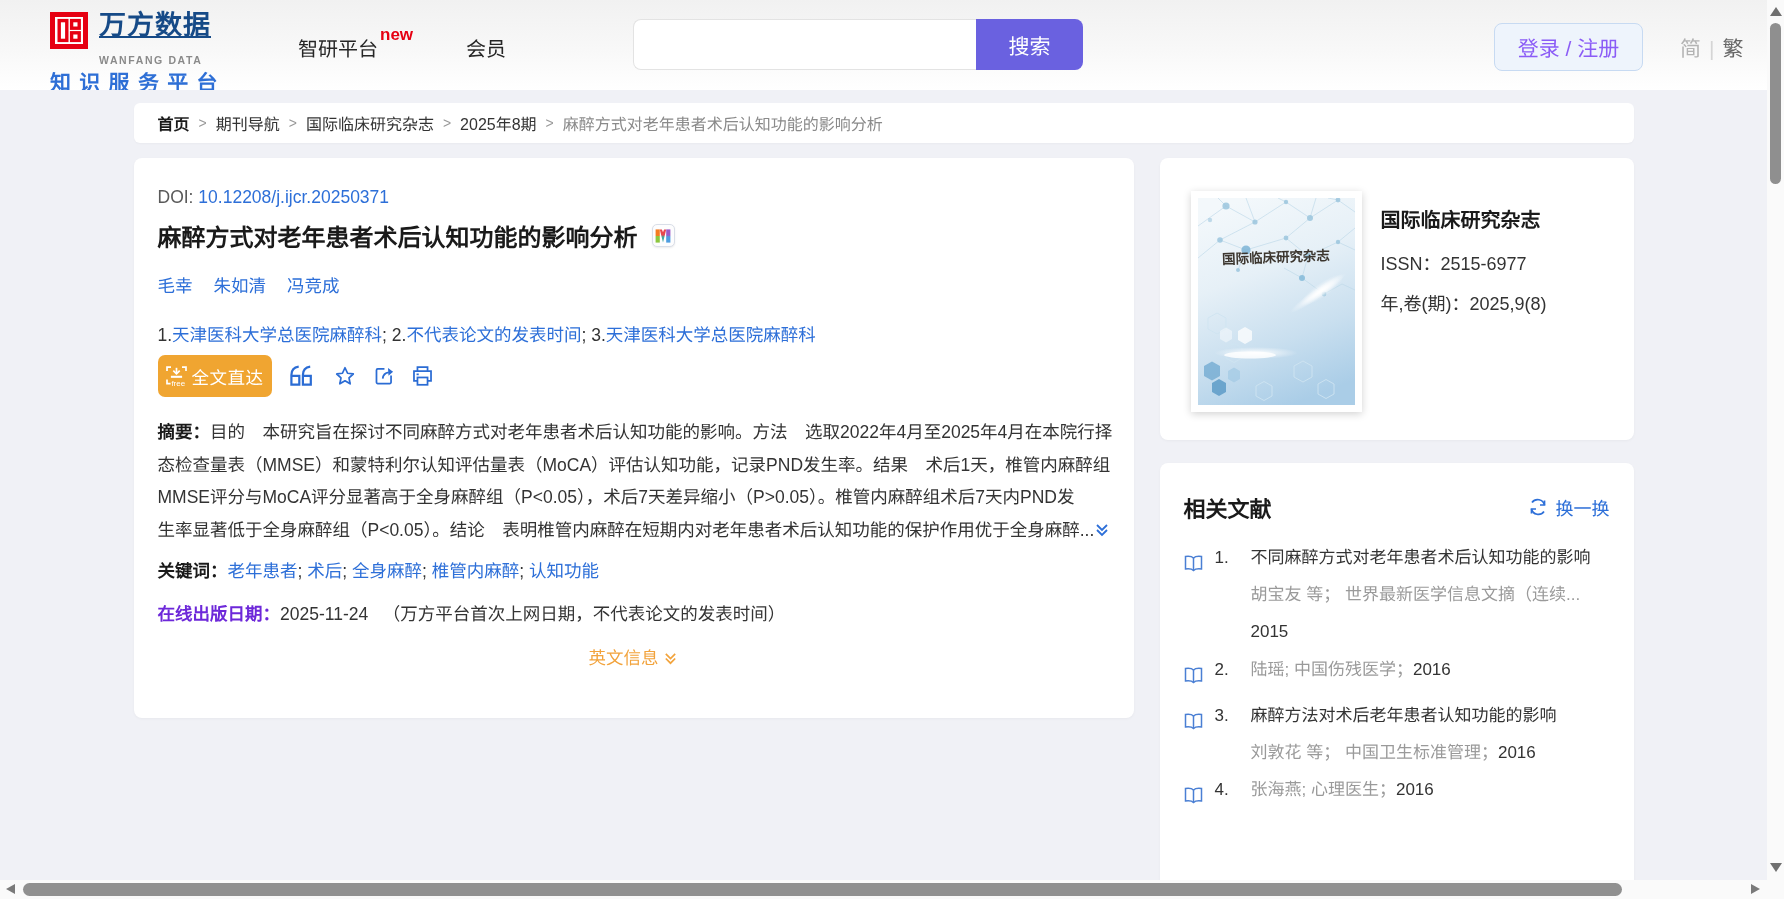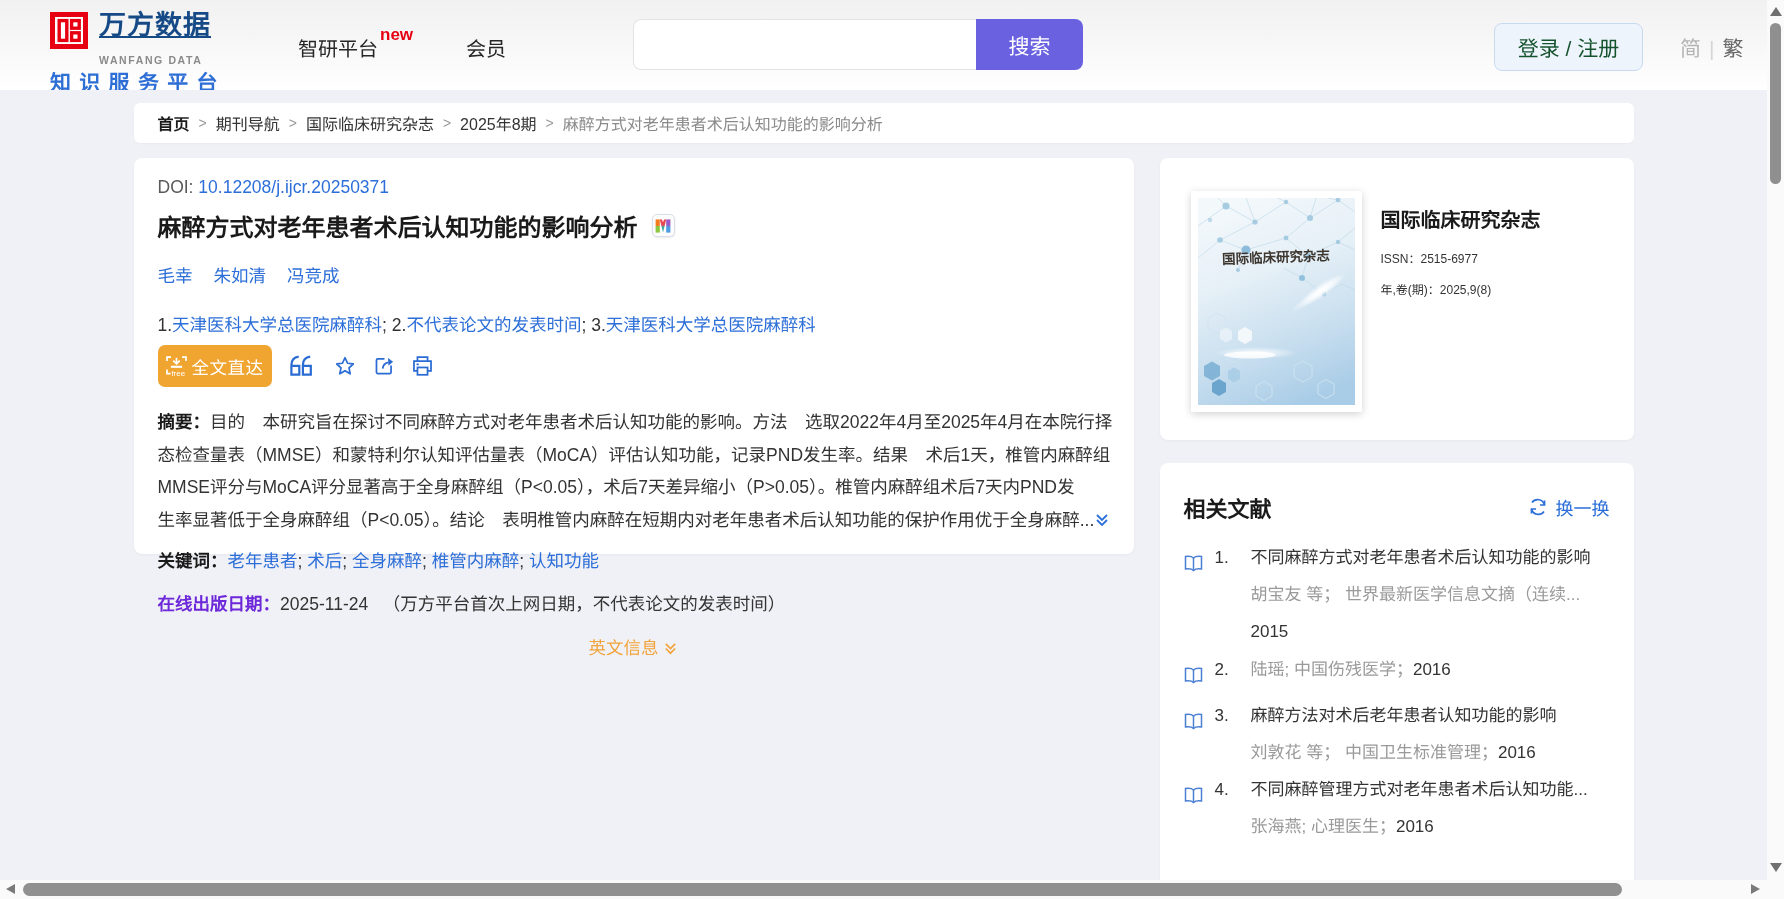--- a/index.html
+++ b/index.html
@@ -15,33 +15,33 @@
 .logo-texts { margin-left:11px; }
 .logo-cn { color:#164a87; font-size:27px; font-weight:bold; line-height:26px; letter-spacing:1px;text-decoration:underline; }
 .logo-en { color:#8a8a8a; font-size:10.5px; font-weight:bold; letter-spacing:1.6px; margin-top:16px; }
 .logo-sub { color:#2e6fd6; font-size:21px; font-weight:bold; letter-spacing:8.3px; margin-top:0px; white-space:nowrap; }
 .nav { position:absolute; left:298px; top:33px; font-size:20px; color:#262626; display:flex; }
 .nav .item2 { margin-left:55px; }
 .nav sup { color:#e60012; font-size:17px; font-weight:bold; position:relative; top:-8px; left:2px; }
 .searchbox { position:absolute; left:633px; top:19px; width:450px; height:60px; display:flex; }
 .searchbox input { width:343px; height:51px; border:1px solid #e3e3e3; border-right:none; border-radius:8px 0 0 8px; outline:none; background:#fff; }
 .searchbox .btn { width:107px; height:51px; background:#6a61e0; border-radius:0 8px 8px 0; color:#fff; font-size:21px; display:flex; align-items:center; justify-content:center; }
-.loginbtn { position:absolute; left:1494px; top:23px; width:149px; height:48px; border:1px solid #c7daf2; background:#eef4fc; border-radius:8px; color:#14532d; font-size:21px; display:flex; align-items:center; justify-content:center; }
+.loginbtn { position:absolute; left:1494px; top:23px; width:149px; height:48px; border:1px solid #c7daf2; background:#eef4fc; border-radius:8px; color:#8b5cf6; font-size:21px; display:flex; align-items:center; justify-content:center; }
 .lang { position:absolute; left:1680px; top:32px; font-size:21px; color:#b3b3b3; }
 .lang .sep { color:#d5d5d5; margin:0 8px; }
 .lang .fan { color:#666; }
 
 .page { position:absolute; top:90px; left:0; width:1767px; bottom:19px; background:#f0f1f6; }
 .container { width:1500px; margin:13px auto 0 auto; }
 .crumb { background:#fff; border-radius:6px; height:40px; display:flex; align-items:center; padding-left:24px; font-size:16px; color:#333; box-shadow:0 1px 2px rgba(0,0,0,0.03); }
 .crumb b { color:#1a1a1a; }
 .crumb .gt { color:#999; margin:0 9px; font-size:14px; }
 .crumb .last { color:#8a8a8a; }
 .cols { display:flex; margin-top:15px; }
-.maincard { width:1000px; height:396px; background:#fff; border-radius:8px; box-shadow:0 1px 3px rgba(0,0,0,0.04); padding:19px 24px 0 24px; }
+.maincard { width:1000px; height:560px; background:#fff; border-radius:8px; box-shadow:0 1px 3px rgba(0,0,0,0.04); padding:29px 24px 0 24px; }
 .rightcol { width:474px; margin-left:26px; }
 
 .doi { font-size:17.5px; color:#5a5a5a; }
 .title-row { margin-top:10px; display:flex; align-items:center; }
 .title { font-size:24px; font-weight:bold; color:#1a1a1a; }
 .mbadge { margin-left:14px; width:23px; height:23px; background:#fdfdfe; border:1px solid #d9dee8; border-radius:5px; display:flex; align-items:center; justify-content:center; box-shadow:0 1px 2px rgba(0,0,0,0.08); }
 .authors { margin-top:19px; font-size:17.5px; }
 .authors a { margin-right:21px; }
 .affil { margin-top:24px; font-size:17.5px; color:#333; }
 .btnrow { margin-top:9px; display:flex; align-items:center; height:42px; }
@@ -53,21 +53,21 @@
 .kw { margin-top:11px; font-size:17.5px; color:#333; }
 .kw b { color:#1a1a1a; }
 .pubdate { margin-top:18px; font-size:17.5px; color:#333; }
 .pubdate b { color:#6d28d9; }
 .en-toggle { margin-top:19px; text-align:center; font-size:17.5px; color:#f2a33c; }
 
 .jcard { background:#fff; border-radius:8px; height:282px; box-shadow:0 1px 3px rgba(0,0,0,0.04); position:relative; }
 .cover { position:absolute; left:31px; top:33px; width:171px; height:221px; background:#fff; box-shadow:0 2px 8px rgba(0,0,0,0.18); padding:7px; }
 .jinfo { position:absolute; left:221px; top:46px; }
 .jname { font-size:20px; font-weight:bold; color:#1a1a1a; }
-.jline { font-size:12px; color:#333; margin-top:14px; } .jline.first { margin-top:16px; }
+.jline { font-size:18px; color:#333; margin-top:14px; } .jline.first { margin-top:16px; }
 .relcard { margin-top:23px; background:#fff; border-radius:8px; height:425px; box-shadow:0 1px 3px rgba(0,0,0,0.04); padding:28px 24px 0 24px; position:relative; overflow:hidden; }
 .relhead { display:flex; justify-content:space-between; align-items:center; }
 .relhead .t { font-size:22px; font-weight:bold; color:#1a1a1a; }
 .relhead .sw { font-size:18px; color:#2d6fd8; display:flex; align-items:center; }
 .rel-list { margin-top:16px; } .rel-item { display:flex; margin-top:0; font-size:17px; line-height:37.2px; }
 .rel-ico { width:31px; padding-top:9px; }
 .rel-num { width:36px; color:#333; }
 .rel-body { width:359px; color:#333; }
 .rel-title { color:#333; white-space:nowrap; overflow:hidden; }
 .rel-meta { color:#9a9a9a; white-space:nowrap; overflow:hidden; }
@@ -317,21 +317,20 @@
               <div class="rel-meta">刘敦花 等；&nbsp;中国卫生标准管理；<span class="yr">2016</span></div>
             </div>
           </div>
           <div class="rel-item">
             <div class="rel-ico"><svg width="19" height="17" viewBox="0 0 19 17" fill="none" stroke="#4a7fd4" stroke-width="1.5">
                     <path d="M9.5 3 C8 1.5 5.5 1 1.5 1.5 V14 C5.5 13.5 8 14 9.5 15.5 C11 14 13.5 13.5 17.5 14 V1.5 C13.5 1 11 1.5 9.5 3 Z"></path>
                     <path d="M9.5 3 V15.5"></path>
                   </svg></div>
             <div class="rel-num">4.</div>
             <div class="rel-body">
-              <div class="rel-title">不同麻醉管理方式对老年患者术后认知功能...</div>
               <div class="rel-meta">张海燕; 心理医生；<span class="yr">2016</span></div>
             </div>
           </div>
           </div>
         </div>
       </div>
     </div>
   </div>
 </div>
 

